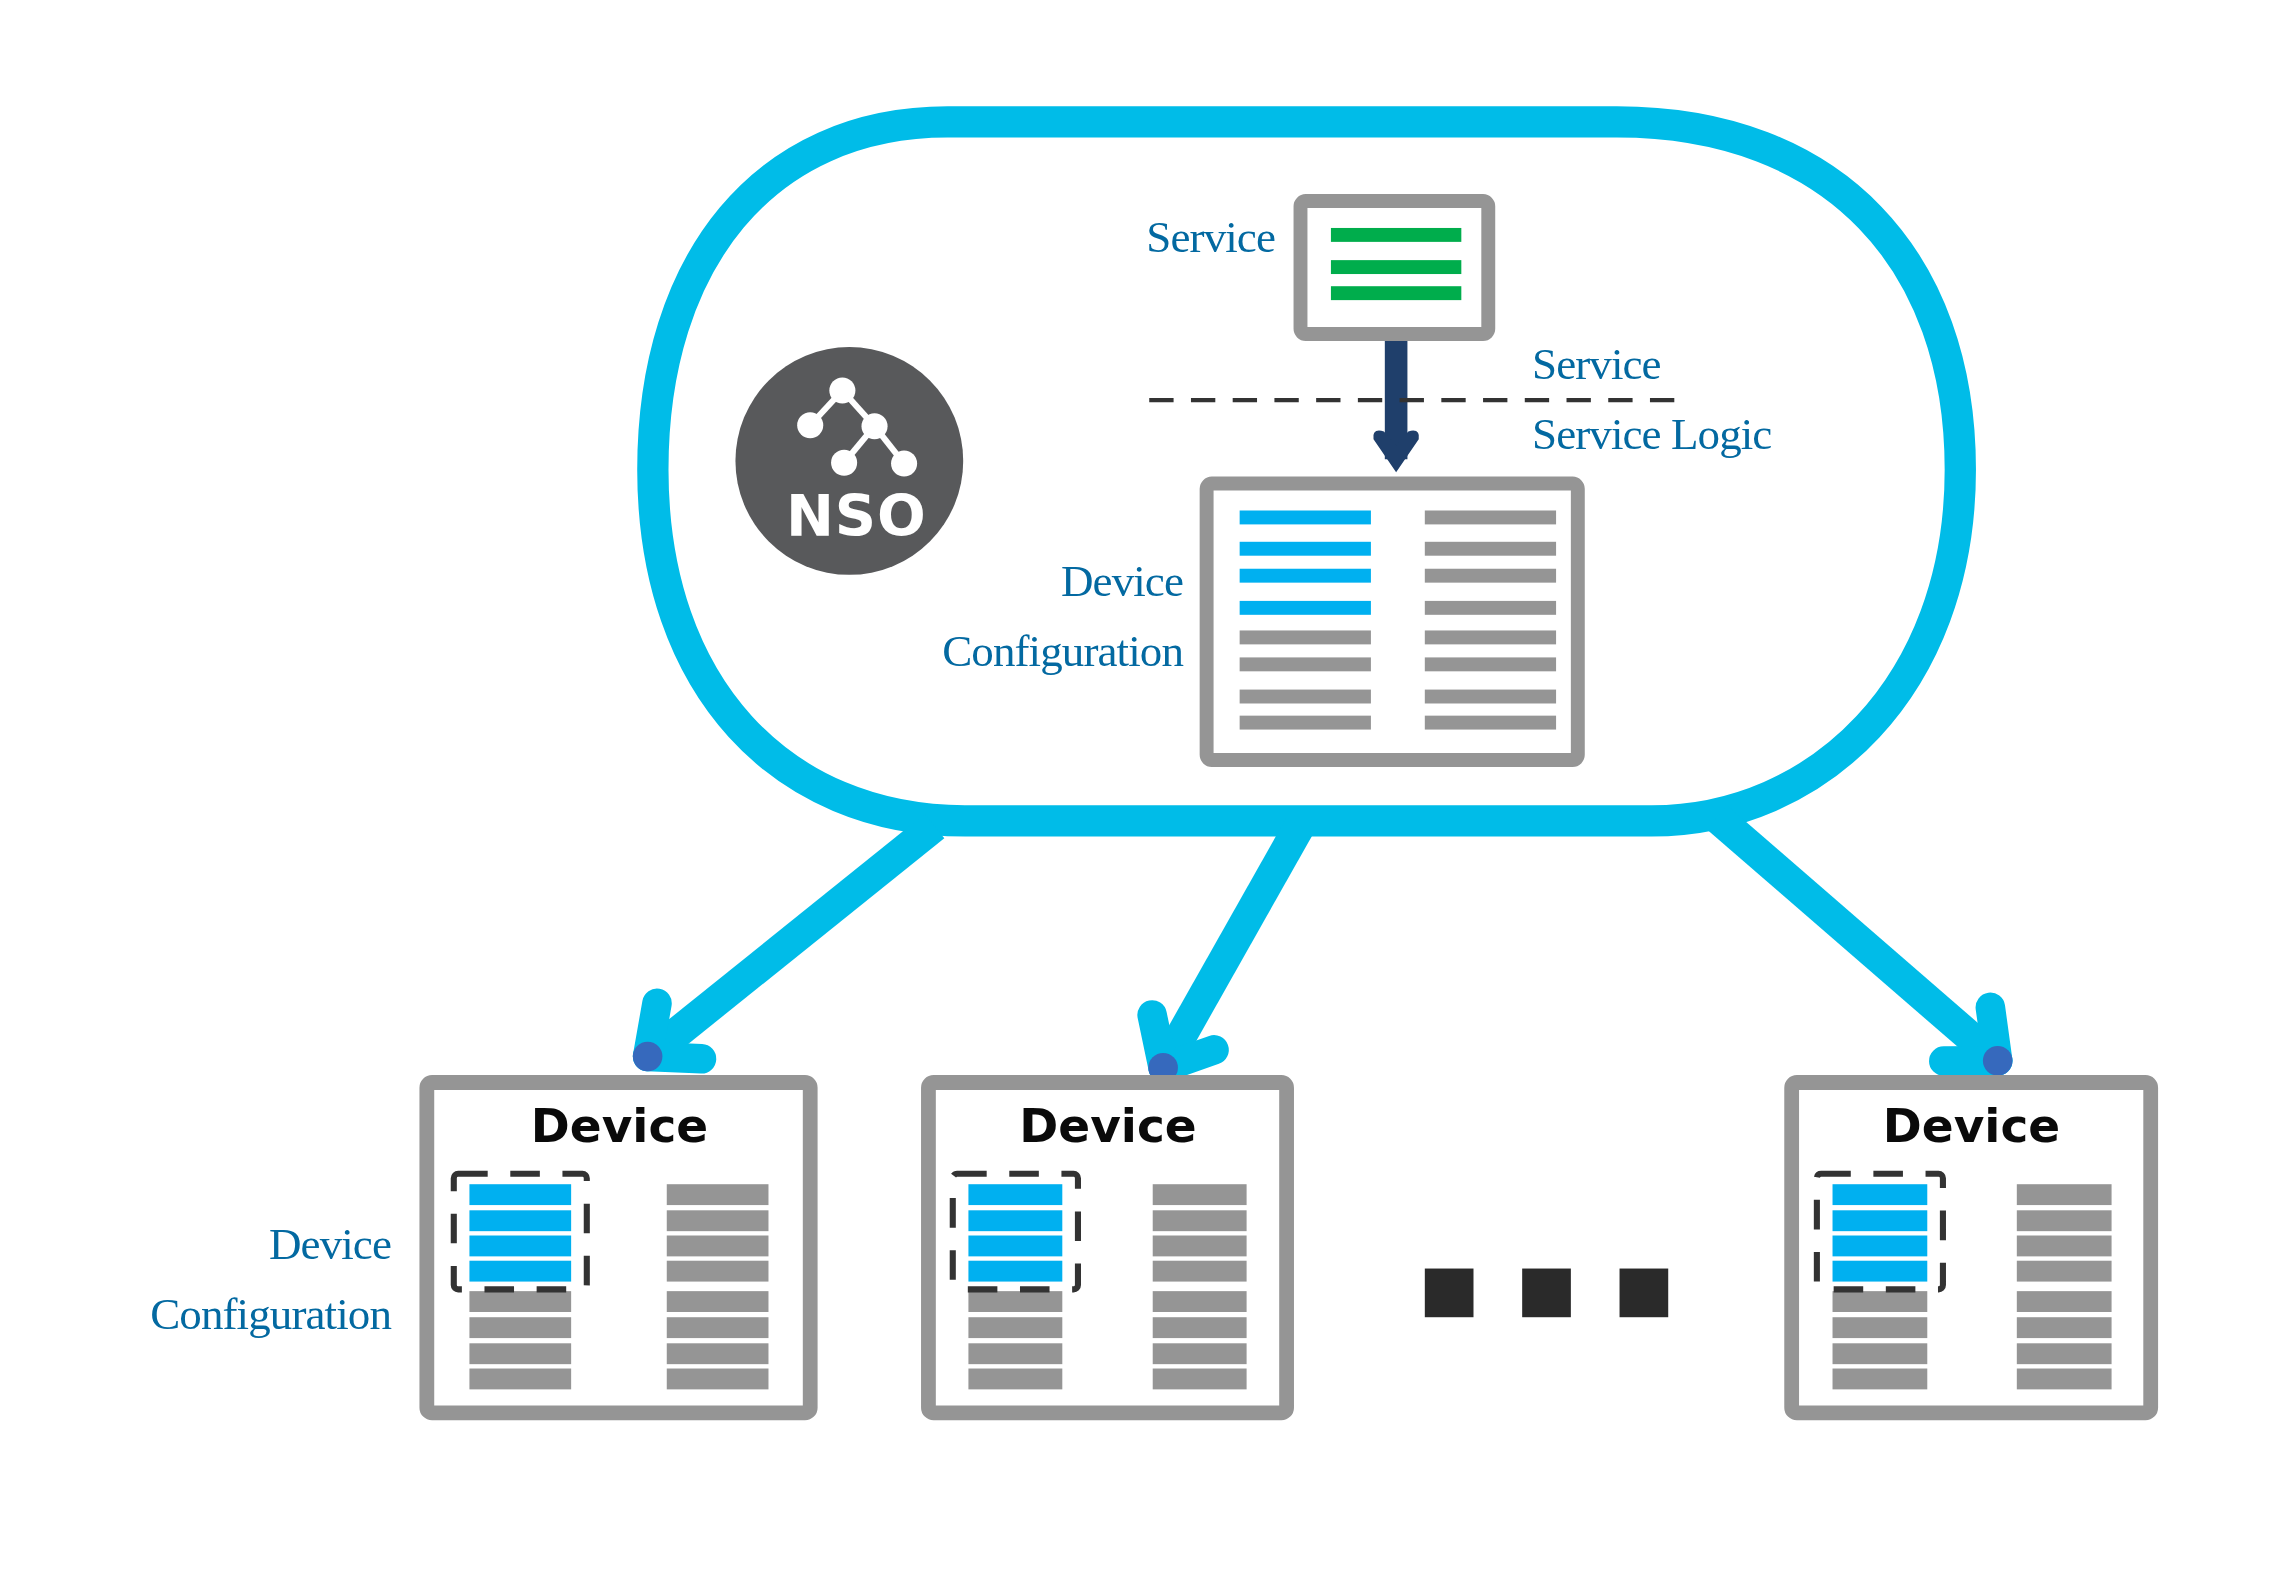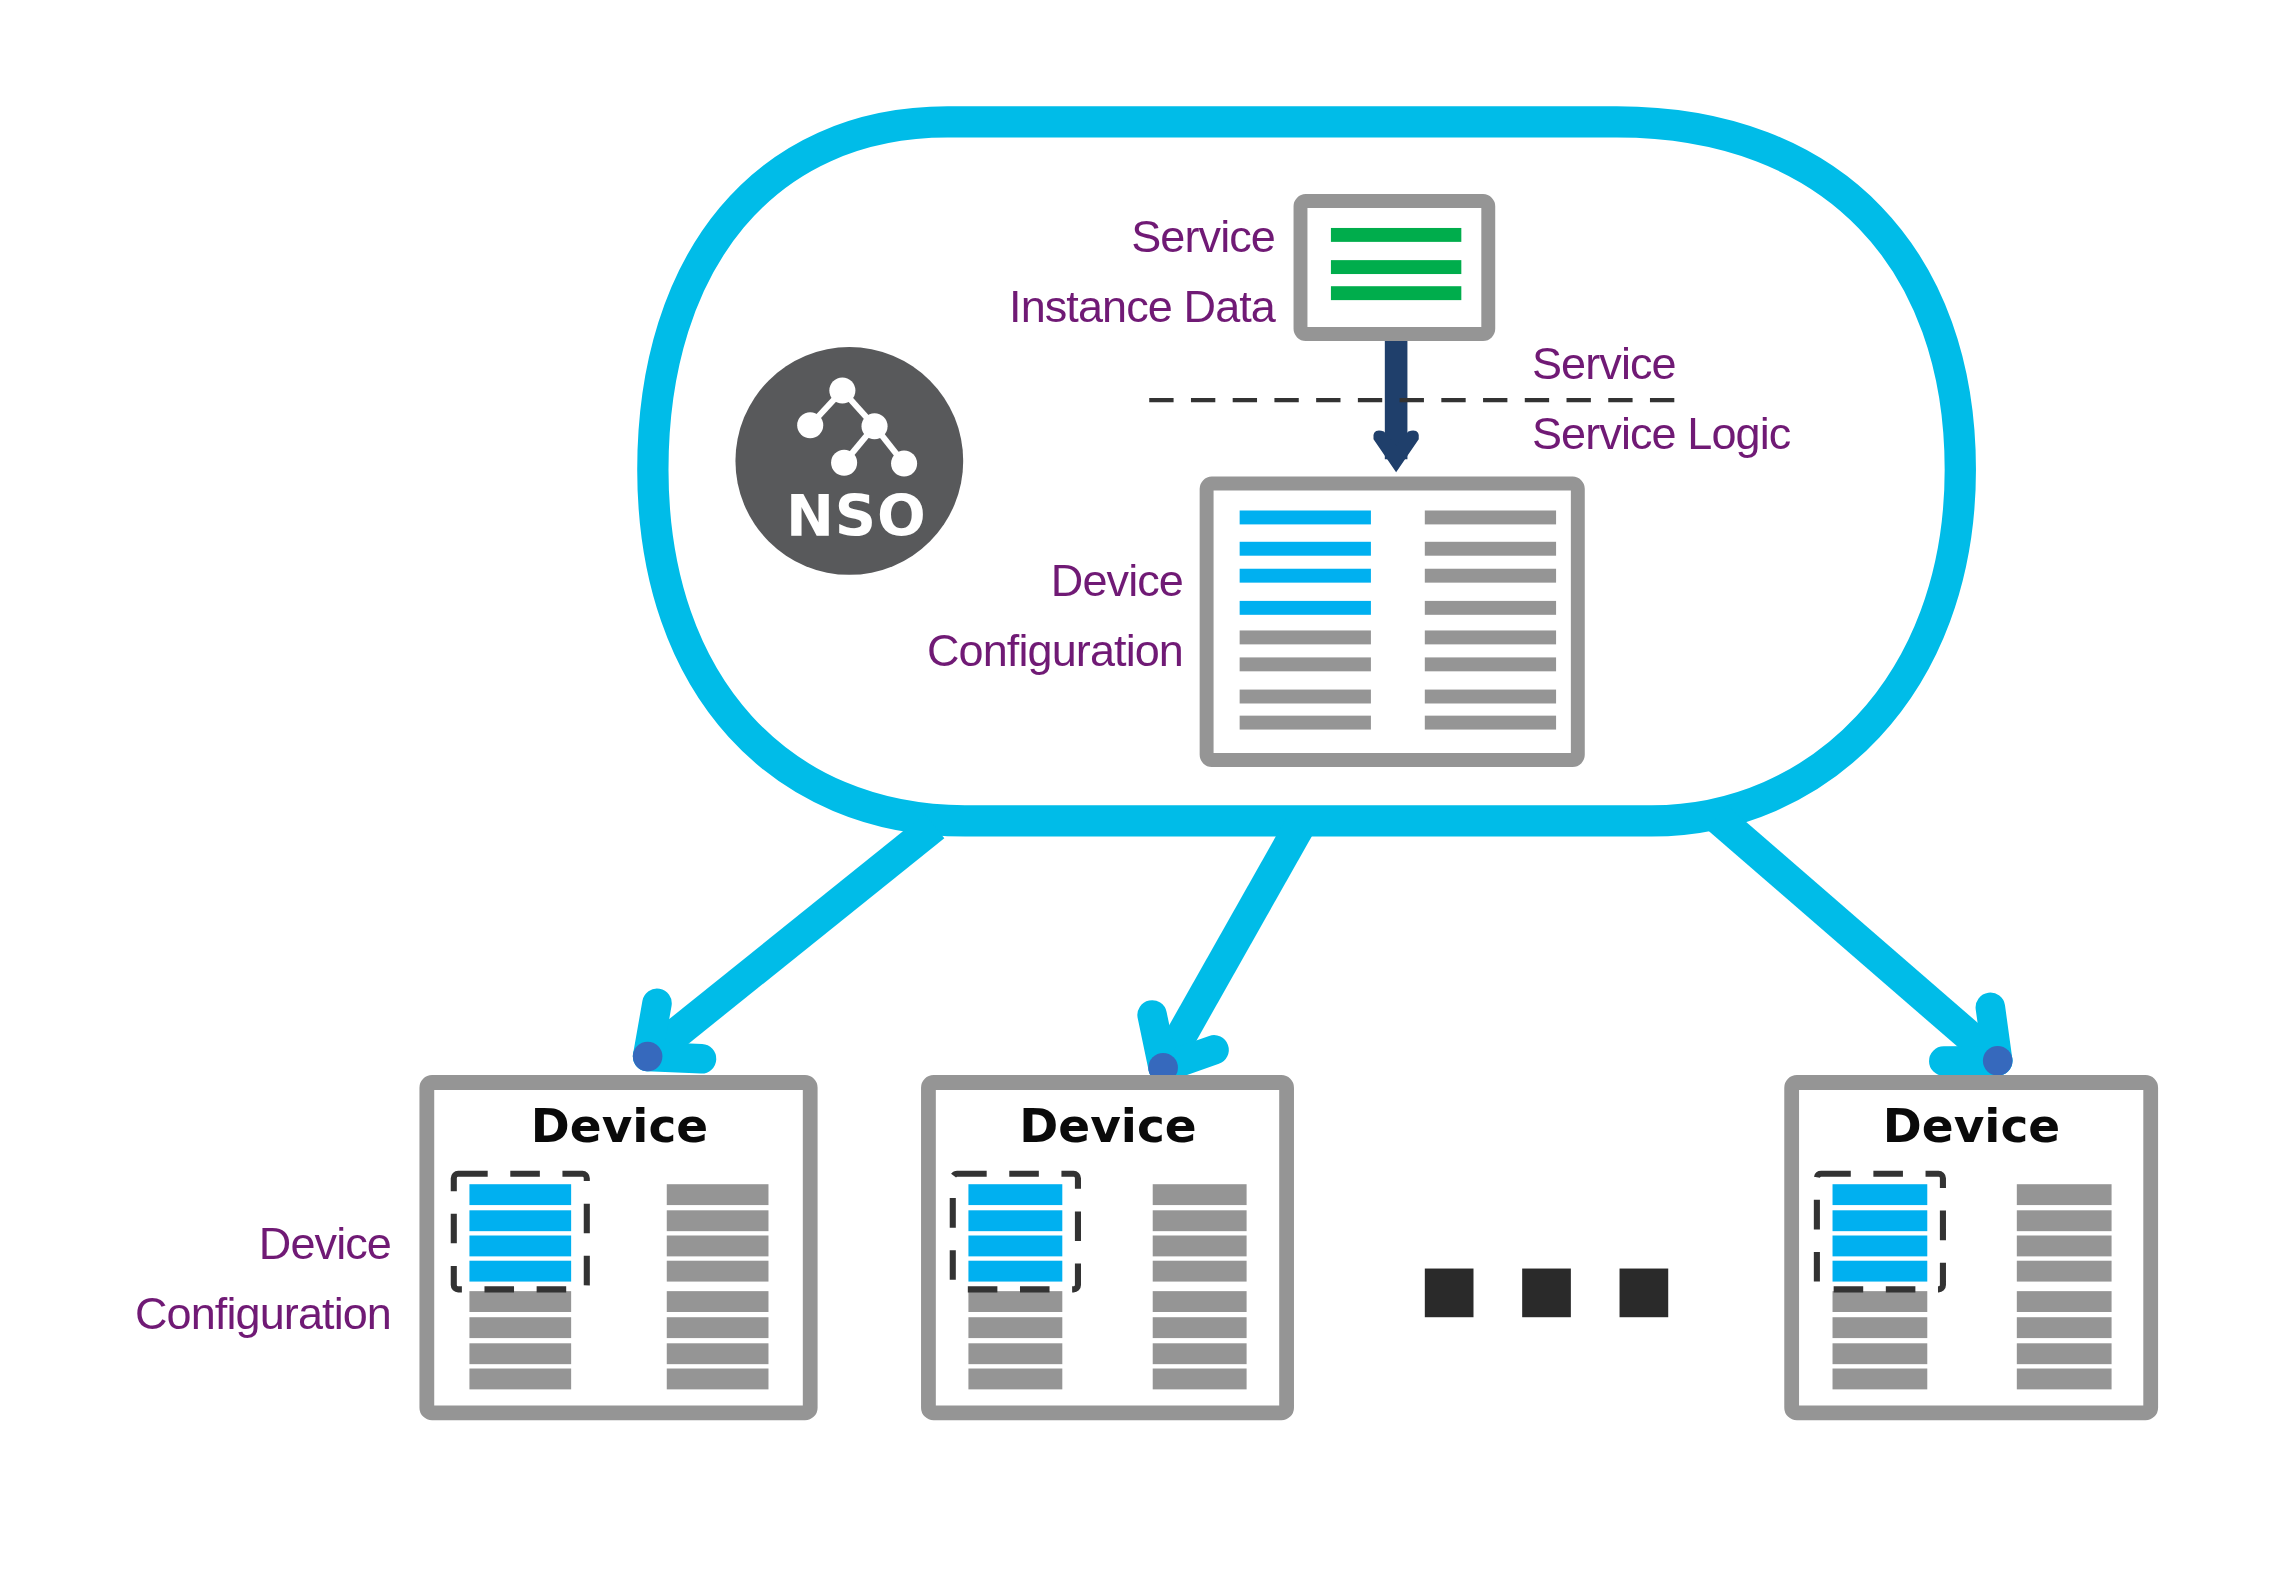--- a/index.html
+++ b/index.html
@@ -1,18 +1,18 @@
 <!DOCTYPE html>
 <html style="font-size:14px"><head>
   <meta charset="utf-8">
   <style>
     html, body { margin: 0; padding: 0; background: #ffffff; }
     body { width: 2295px; height: 1593px; position: relative; overflow: hidden; font-family: "Liberation Sans", "DejaVu Sans", sans-serif; }
     #diagram { position: absolute; left: 0; top: 0; width: 2295px; height: 1593px; }
-    .lbl { position: absolute; font-family: Liberation Sans, sans-serif; font-size: 45px; line-height: 70px; color: #701a75; white-space: nowrap; letter-spacing: -0.9px; }
+    .lbl { position: absolute; font-family: Liberation Serif, serif; font-size: 45px; line-height: 70px; color: #0369a1; white-space: nowrap; letter-spacing: -0.9px; }
     .lbl.right { text-align: right; }
     .lbl.left { text-align: left; }
     .dev-title { position: absolute; font-family: "DejaVu Sans", "Liberation Sans", sans-serif; font-weight: bold; font-size: 47px; color: #0a0a0a; text-align: center; line-height: 52px; }
   </style>
 </head>
 <body>
 
 <svg id="diagram" xmlns="http://www.w3.org/2000/svg" width="2295" height="1593" viewBox="0 0 2640 1832">
 
   <path id="cloud" d="M 1090 140 L 1860 140 C 2110 140 2255 300 2255 540 C 2255 790 2090 944 1900 944 L 1110 944 C 900 944 751 790 751 540 C 751 300 880 140 1090 140 Z" fill="none" stroke-width="36" stroke="#00bce8"></path>
@@ -153,21 +153,20 @@
 
   <g id="ellipsis">
       <rect x="1639" y="1459" width="56" height="56" fill="#2a2a2a"></rect>
       <rect x="1751" y="1459" width="56" height="56" fill="#2a2a2a"></rect>
       <rect x="1863" y="1459" width="56" height="56" fill="#2a2a2a"></rect>
     </g>
 </svg>
 
 <div class="lbl right" style="left:922px; top:202px; width:353px;">
   <div>Service</div>
-  <div>Instance Data</div>
 </div>
 
 <div class="lbl left" style="left:1532px; top:329px; width:365px;">
   <div>Service</div>
   <div>Service Logic</div>
 </div>
 
 <div class="lbl right" style="left:835px; top:546px; width:348px;">
   <div>Device</div>
   <div>Configuration</div>

